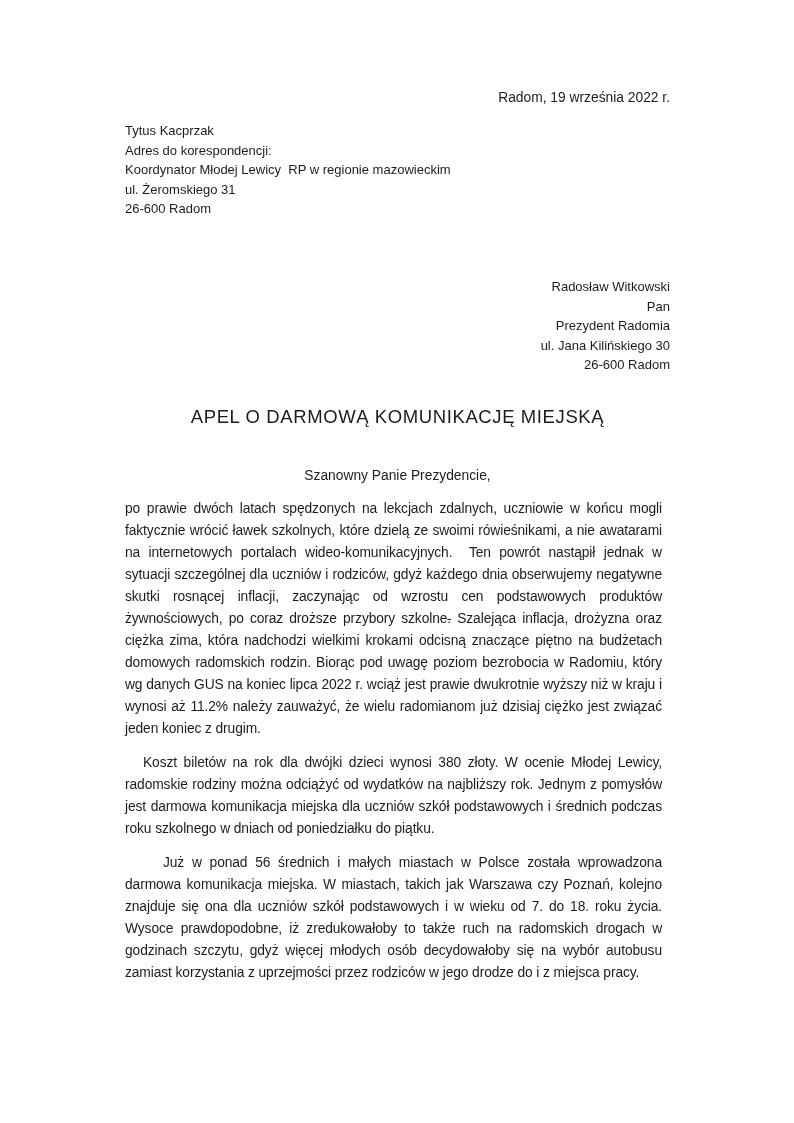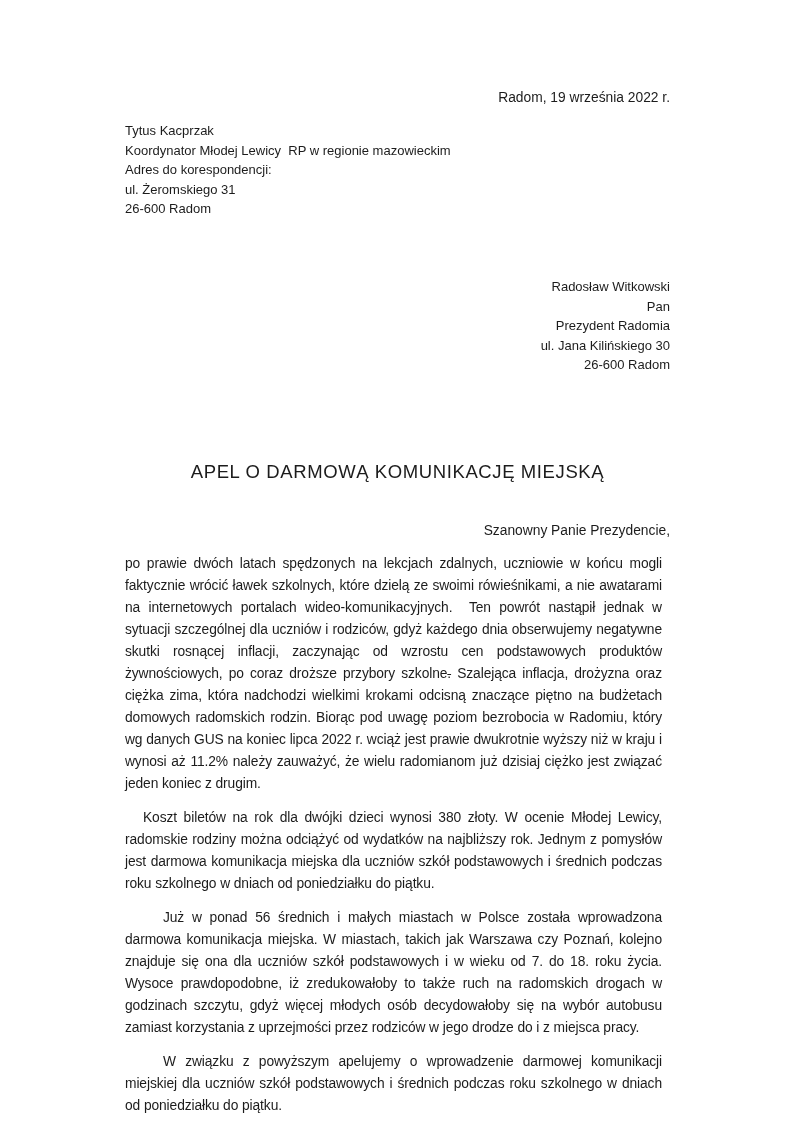--- a/index.html
+++ b/index.html
@@ -31,33 +31,33 @@
   }
   .sender-block {
     margin-top: 13px;
     text-align: left;
   }
   .recipient-block {
     margin-top: 58px;
     text-align: right;
   }
   .letter-title {
-    margin-top: 84px;
+    margin-top: 29px;
     text-align: center;
     font-size: 18.5px;
     line-height: 26px;
     letter-spacing: 0.6px;
     font-weight: 400;
     text-transform: none;
   }
   .salutation {
     margin-top: 36px;
     font-size: 13.8px;
     line-height: 20px;
-    text-align: right;
+    text-align: center;
   }
   p.body-par {
     margin: 12px 8px 0 0;
     font-size: 13.8px;
     line-height: 22px;
     letter-spacing: -0.1px;
     text-align: justify;
     text-justify: inter-word;
   }
   p.body-par.indent-small { text-indent: 18px; }
@@ -69,22 +69,22 @@
 </style>
 </head>
 <body>
 
 <div class="page">
 
   <div class="date-line">Radom, 19 września 2022 r.</div>
 
   <div class="address-block sender-block">
     <div>Tytus Kacprzak</div>
+    <div>Adres do korespondencji:</div>
     <div>Koordynator Młodej Lewicy&nbsp; RP w regionie mazowieckim</div>
-    <div>Adres do korespondencji:</div>
     <div>ul. Żeromskiego 31</div>
     <div>26-600 Radom</div>
   </div>
 
   <div class="address-block recipient-block">
     <div>Radosław Witkowski</div>
     <div>Pan</div>
     <div>Prezydent Radomia</div>
     <div>ul. Jana Kilińskiego 30</div>
     <div>26-600 Radom</div>
@@ -93,15 +93,14 @@
   <div class="letter-title">APEL O DARMOWĄ KOMUNIKACJĘ MIEJSKĄ</div>
 
   <div class="salutation">Szanowny Panie Prezydencie,</div>
 
   <p class="body-par"><span>po prawie dwóch latach spędzonych na lekcjach zdalnych, uczniowie w końcu mogli faktycznie wrócić ławek szkolnych, które dzielą ze swoimi rówieśnikami, a nie awatarami na internetowych portalach wideo-komunikacyjnych.&nbsp; Ten powrót nastąpił jednak w sytuacji szczególnej dla uczniów i rodziców, gdyż każdego dnia obserwujemy negatywne skutki rosnącej inflacji, zaczynając od wzrostu cen podstawowych produktów żywnościowych, po coraz droższe przybory szkolne</span><s class="struck">.</s><span> Szalejąca inflacja, drożyzna oraz ciężka zima, która nadchodzi wielkimi krokami odcisną znaczące piętno na budżetach domowych radomskich rodzin. Biorąc pod uwagę poziom bezrobocia w Radomiu, który wg danych GUS na koniec lipca 2022 r. wciąż jest prawie dwukrotnie wyższy niż w kraju i wynosi aż 11.2% należy zauważyć, że wielu radomianom już dzisiaj ciężko jest związać jeden koniec z drugim.</span></p>
 
   <p class="body-par indent-small">Koszt biletów na rok dla dwójki dzieci wynosi 380 złoty. W ocenie Młodej Lewicy, radomskie rodziny można odciążyć od wydatków na najbliższy rok. Jednym z pomysłów jest darmowa komunikacja miejska dla uczniów szkół podstawowych i średnich podczas roku szkolnego w dniach od poniedziałku do piątku.</p>
 
   <p class="body-par indent-tab">Już w ponad 56 średnich i małych miastach w Polsce została wprowadzona darmowa komunikacja miejska. W miastach, takich jak Warszawa czy Poznań, kolejno znajduje się ona dla uczniów szkół podstawowych i w wieku od 7. do 18. roku życia. Wysoce prawdopodobne, iż zredukowałoby to także ruch na radomskich drogach w godzinach szczytu, gdyż więcej młodych osób decydowałoby się na wybór autobusu zamiast korzystania z uprzejmości przez rodziców w jego drodze do i z miejsca pracy.</p>
 
-  <p class="body-par indent-tab">W związku z powyższym apelujemy o wprowadzenie darmowej komunikacji miejskiej dla uczniów szkół podstawowych i średnich podczas roku szkolnego w dniach od poniedziałku do piątku.</p>
 
 </div>
 
 </body></html>

